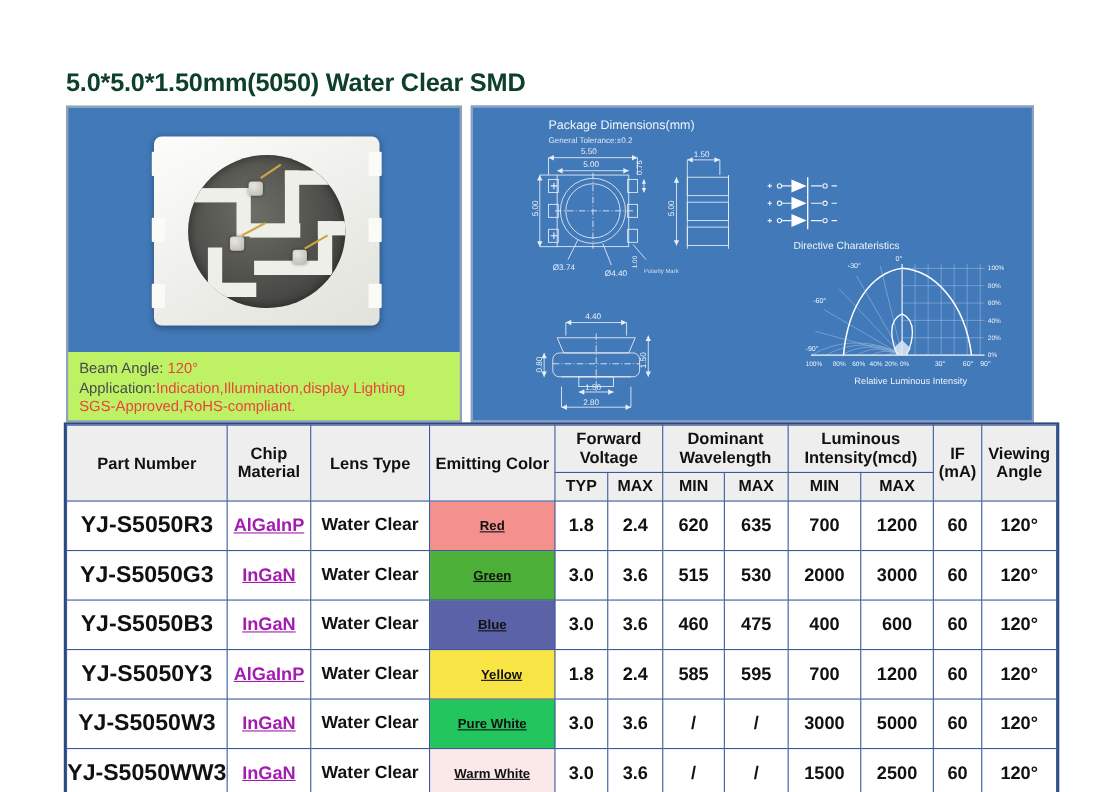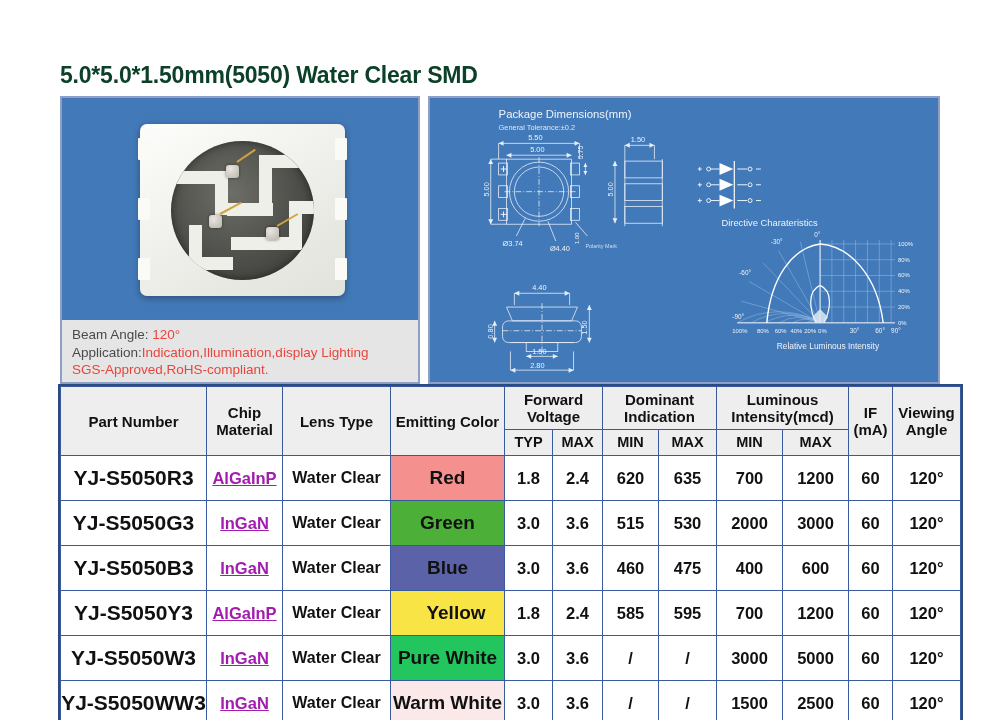--- a/index.html
+++ b/index.html
@@ -12,21 +12,21 @@
 
   
   .title{
     position:absolute;left:60px;top:62px;
     font-size:23px;font-weight:bold;color:#0d4028;
     letter-spacing:-0.2px;white-space:nowrap;
   }
 
   
   .panel{position:absolute;border:2px solid #8f9fc4;background:#4279b8;box-sizing:border-box;}
-  .panel-left{left:60px;top:96px;width:360px;height:288px;background:#e5e5e5;}
+  .panel-left{left:60px;top:96px;width:360px;height:288px;background:#bef264;}
   .photo-area{position:absolute;left:0;top:0;width:100%;height:222px;background:#4279b8;overflow:hidden;}
   .desc{position:absolute;left:10px;top:228px;width:345px;font-size:13.5px;line-height:17.5px;color:#4a4a4a;}
   .desc .val{color:#e8453c;}
   .desc .red-line{color:#e8453c;}
 
   .panel-right{left:428px;top:96px;width:512px;height:288px;}
 
   
   .led-wrap{position:absolute;left:78px;top:26px;width:205px;height:172px;}
   .led-body{
@@ -64,21 +64,21 @@
     text-align:center;vertical-align:middle;
     font-weight:bold;color:#111;
     padding:0;
   }
   .spec thead th{background:#eeeeee;font-size:15px;line-height:17px;}
   .spec thead th.sub{font-size:14.5px;height:25px;}
   .spec tbody td{background:#ffffff;height:44px;font-size:16.5px;}
   .spec tbody td.part{font-size:21px;}
   .spec tbody td.chip{color:#a21caf;text-decoration:underline;}
   .spec tbody td.lens{font-size:16px;}
-  .spec tbody td.color{font-size:19px;}
+  .spec tbody td.color{font-size:12px;text-decoration:underline;}
   .hrow1 th{height:42px;}
   .outer{outline:2px solid #2c4a80;}
 </style>
 </head>
 <body>
 
 <div class="page">
 
   <div class="title">5.0*5.0*1.50mm(5050) Water Clear SMD</div>
 
@@ -360,21 +360,21 @@
       <col style="width:44px">
         <col style="width:68px">
     </colgroup>
     <thead>
       <tr class="hrow1">
         <th rowspan="2">Part Number</th>
         <th rowspan="2">Chip Material</th>
         <th rowspan="2">Lens Type</th>
         <th rowspan="2">Emitting Color</th>
         <th colspan="2">Forward Voltage</th>
-        <th colspan="2">Dominant Indication</th>
+        <th colspan="2">Dominant Wavelength</th>
         <th colspan="2">Luminous Intensity(mcd)</th>
         <th rowspan="2">IF (mA)</th>
         <th rowspan="2">Viewing Angle</th>
       </tr>
       <tr>
         <th class="sub">TYP</th>
         <th class="sub">MAX</th>
         <th class="sub">MIN</th>
         <th class="sub">MAX</th>
         <th class="sub">MIN</th>

